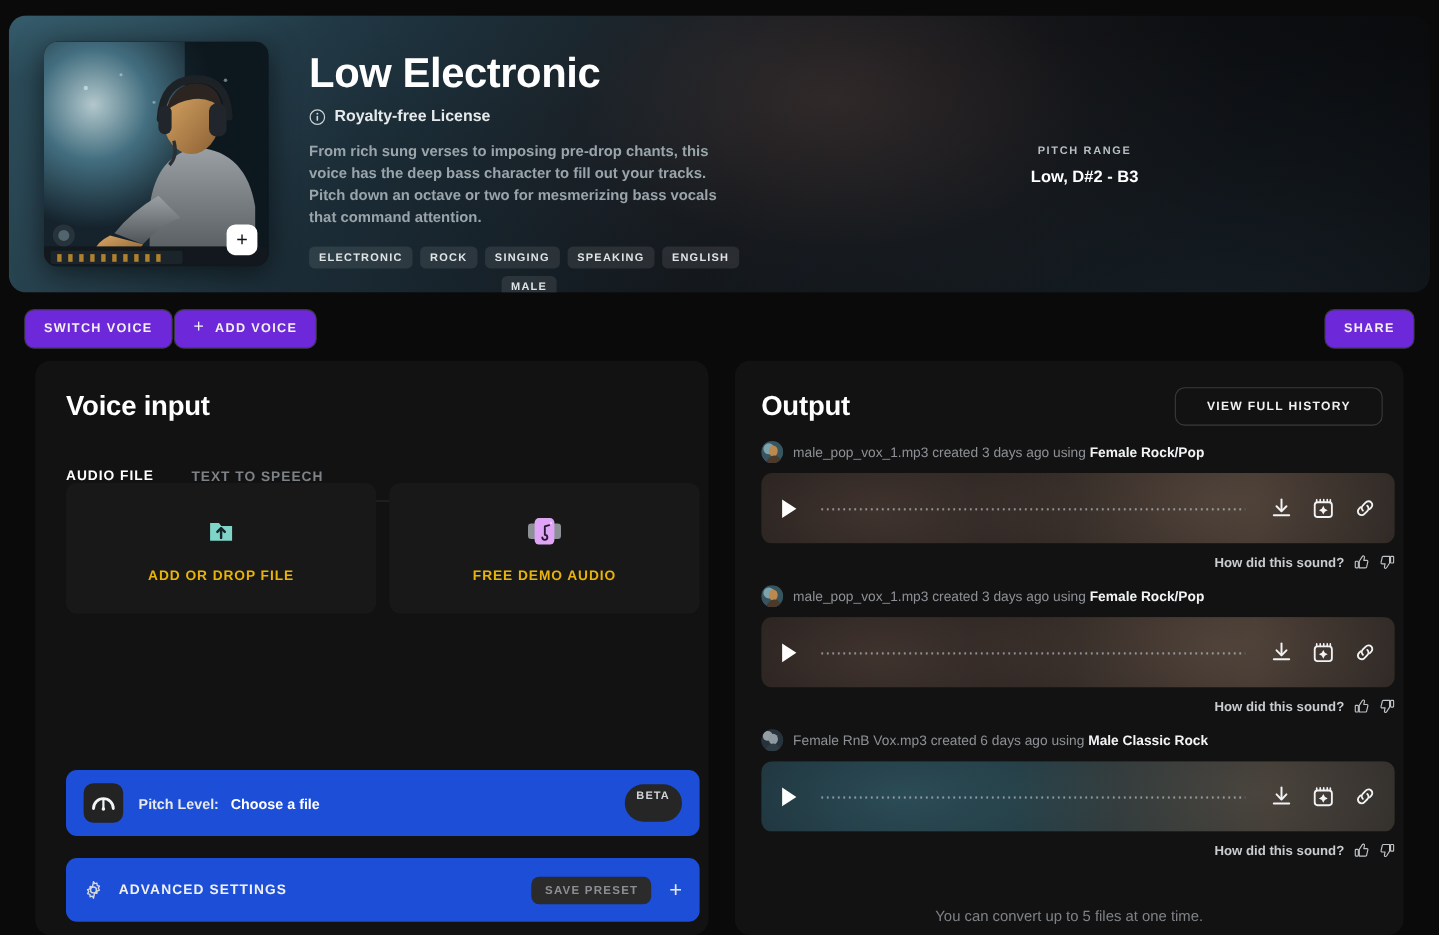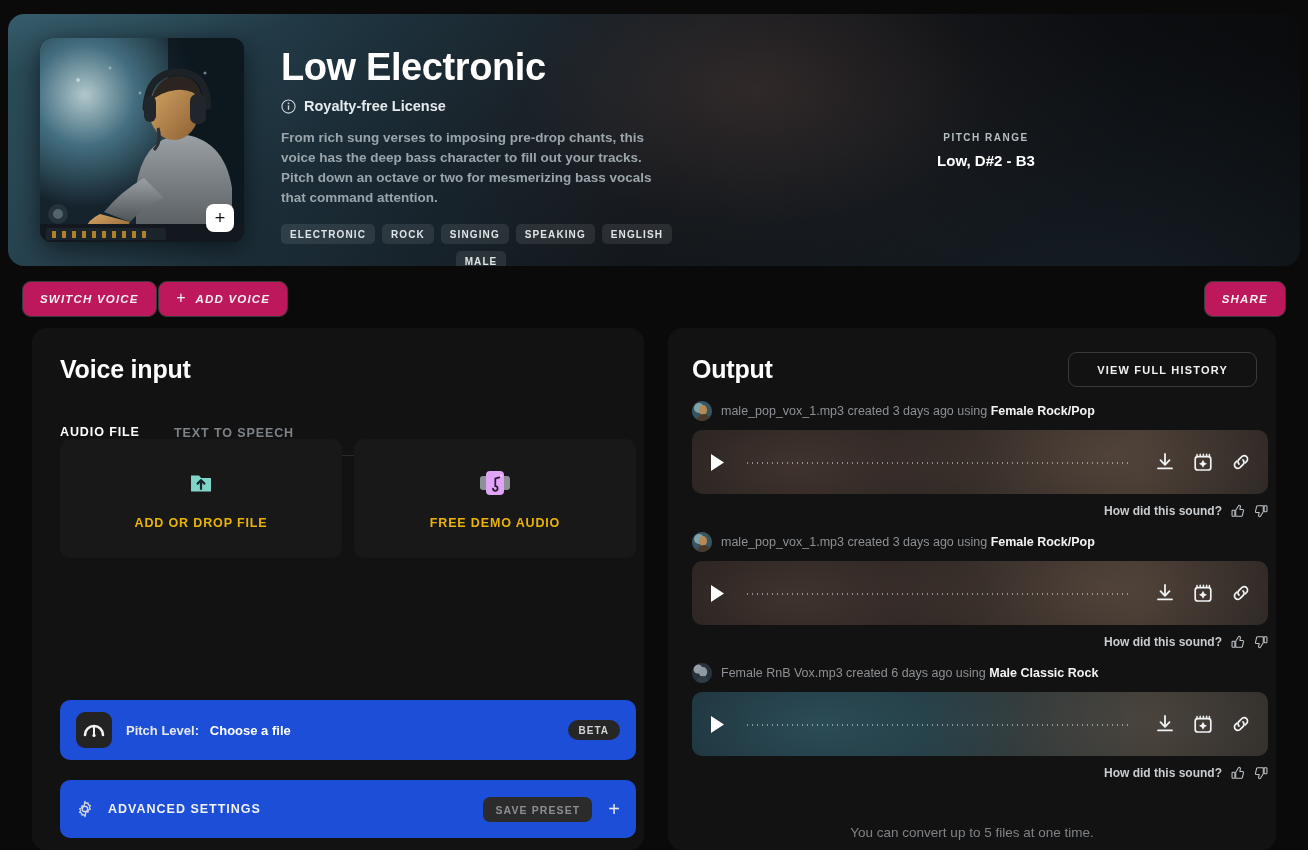--- a/index.html
+++ b/index.html
@@ -68,23 +68,23 @@
   .pitch-block { position: absolute; left: 878px; top: 118px; width: 200px; text-align: center; }
   .pitch-label { font-size: 10px; letter-spacing: 1.5px; font-weight: 700; color: #b7bfc4; }
   .pitch-value { margin-top: 9px; font-size: 15px; font-weight: 700; color: #fff; }
 
   
   .actionbar { position: absolute; left: 0; top: 281px; width: 1308px; height: 36px; }
   .btn {
     display: inline-flex; align-items: center; justify-content: center; gap: 9px;
     height: 36px; padding: 0 17px;
     border: 1px solid #3a3a3c; border-radius: 9px;
-    background: #be185d; color: #f1f1f2;
+    background: #6d28d9; color: #f1f1f2;
     font-size: 11.5px; font-weight: 700; letter-spacing: 1.2px;
-    cursor: pointer; white-space: nowrap; font-style: italic;
+    cursor: pointer; white-space: nowrap;
   }
   #switch-voice-btn { position: absolute; left: 22px; top: 0; }
   #add-voice-btn    { position: absolute; left: 158px; top: 0; }
   #share-btn        { position: absolute; right: 22px; top: 0; }
   .plus-ico { font-size: 16px; font-weight: 400; line-height: 1; margin-top: -2px; }
 
   
   .panel {
     position: absolute; background: #121212; border-radius: 14px;
   }
@@ -125,21 +125,21 @@
   }
   #pitch-level-row { top: 372px; height: 60px; padding: 0 16px; }
   .row-thumb {
     width: 36px; height: 36px; border-radius: 9px; background: #232323;
     display: flex; align-items: center; justify-content: center; flex: 0 0 36px;
   }
   .row-text { margin-left: 14px; font-size: 13px; font-weight: 700; color: #e7e9ea; }
   .row-text .dim { color: #fff; font-weight: 700; }
   .beta-chip {
     margin-left: auto; background: #262626; border-radius: 20px;
-    padding: 5px 11px 4px; font-size: 10px; font-weight: 700; letter-spacing: 1px; color: #d2d6d9;
+    padding: 5px 11px 18px; font-size: 10px; font-weight: 700; letter-spacing: 1px; color: #d2d6d9;
   }
 
   #advanced-settings-row { top: 452px; height: 58px; padding: 0 16px; }
   .gear-ico { width: 18px; height: 18px; flex: 0 0 18px; }
   .adv-label { margin-left: 14px; font-size: 12.5px; font-weight: 700; letter-spacing: 1px; color: #f0f1f2; }
   .save-preset {
     margin-left: auto; background: #2b2b2b; border-radius: 7px; padding: 7px 12px 6px;
     font-size: 10.5px; font-weight: 700; letter-spacing: 1.1px; color: #8b8f93;
   }
   .adv-plus { margin-left: 16px; font-size: 20px; color: #e8e9ea; line-height: 1; }

